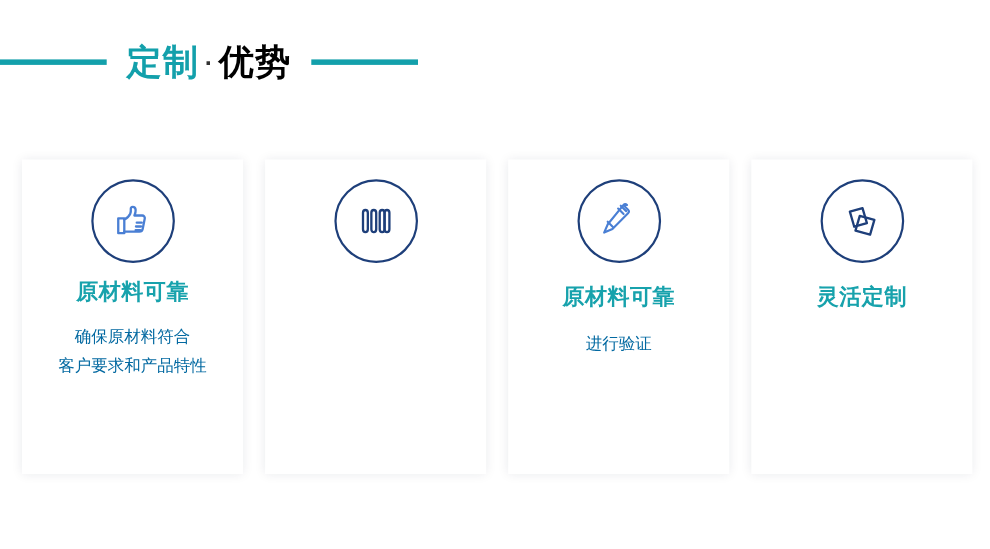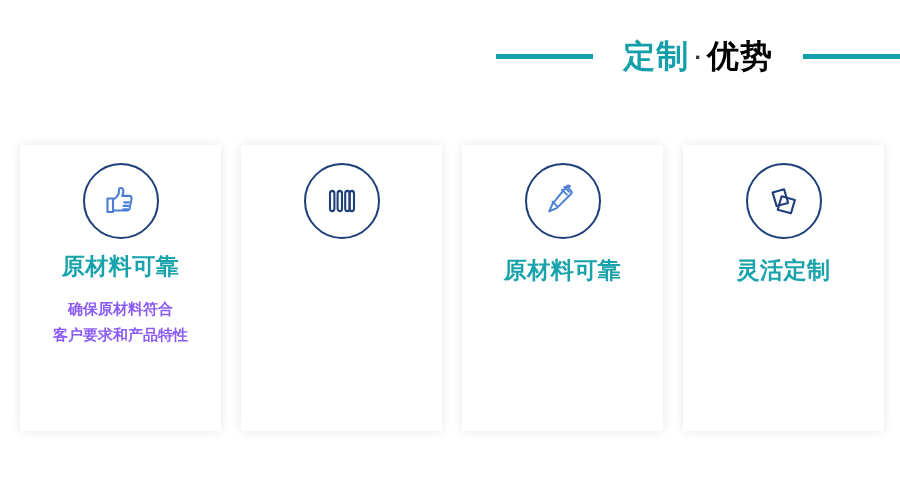--- a/index.html
+++ b/index.html
@@ -23,22 +23,22 @@
 
   
   .heading {
     position: absolute;
     left: 0;
     top: 28px;
     width: 900px;
     height: 56px;
     display: flex;
     align-items: center;
-    justify-content: flex-end;
-    gap: 30px;
+    justify-content: flex-start;
+    gap: 18px;
   }
   .rule {
     width: 97px;
     height: 5px;
     background: #13a0ab;
     flex: 0 0 auto;
   }
   .heading-text {
     display: flex;
     align-items: baseline;
@@ -93,32 +93,32 @@
     align-items: center;
     justify-content: center;
     box-sizing: border-box;
     margin-bottom: 16px;
   }
   .icon-wrap svg {
     display: block;
   }
 
   .card-title {
-    font-size: 23px;
+    font-size: 20px;
     font-weight: bold;
     color: #17a2ac;
     letter-spacing: 0.5px;
     line-height: 1;
     margin-bottom: 20px;
     text-align: center;
   }
   .card-body {
     font-size: 15px;
-    font-weight: bold;
-    color: #8b5cf6;
+    font-weight: normal;
+    color: #0369a1;
     line-height: 26px;
     text-align: center;
     padding: 0 8px;
   }
   .card-body-line {
     display: block;
     white-space: nowrap;
   }
 
   
@@ -182,20 +182,21 @@
           <g fill="none" stroke="#4a7fd4" stroke-width="2.1" stroke-linejoin="round" stroke-linecap="round">
             <path d="M27.4 8.6l4.6 4.6c1 1 1 2.6 0 3.6L16.6 32.2l-8.2 3.6 3.6-8.2L27.4 8.6c1-1 2.6-1 3.6 0z" transform="translate(-1.5,-2.5) scale(0.92)"></path>
             <path d="M24.8 9.2l5.4 5.4" transform="translate(-1.5,-2.5) scale(0.92)"></path>
             <path d="M11.9 25.1l5.4 5.4" transform="translate(-1.5,-2.5) scale(0.92)"></path>
             <path d="M22.2 12.1l5.4 5.4" transform="translate(-1.5,-2.5) scale(0.92)"></path>
           </g>
         </svg>
       </div>
       <div class="card-title">原材料可靠</div>
       <div class="card-body">
+        <span class="card-body-line">进行验证</span>
       </div>
     </div>
 
     <div class="card c4">
       <div class="icon-wrap">
         <svg width="40" height="40" viewBox="0 0 40 40" aria-hidden="true">
           <g fill="none" stroke="#1e3f7a" stroke-width="2.1" stroke-linejoin="round" stroke-linecap="round">
             <path d="M17.6 15.3l13.3 3.6-3.9 13.4-13.3-3.6z"></path>
             <path d="M8.6 11.4l11.5-3.2 4 13.7-11.5 3.2z"></path>
           </g>

